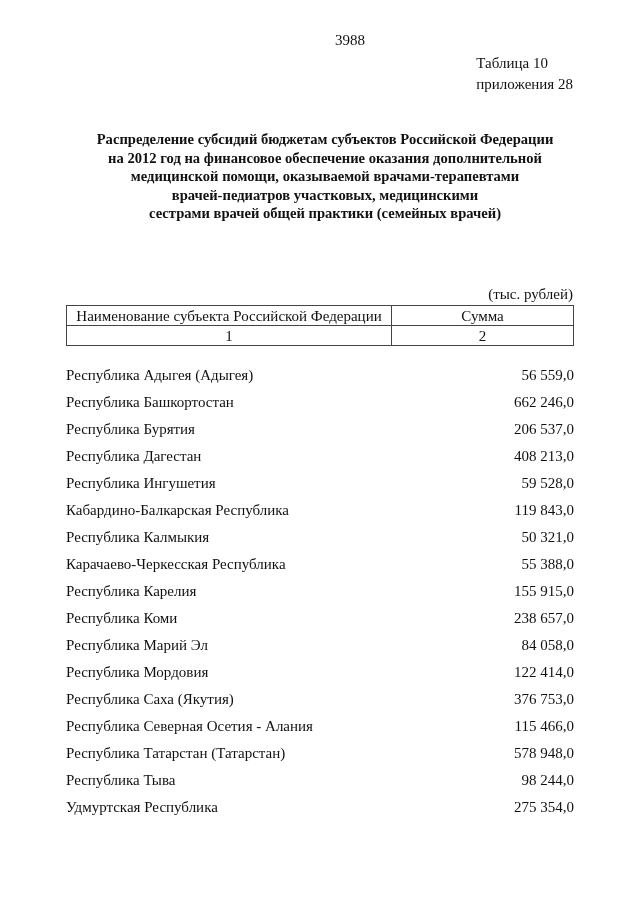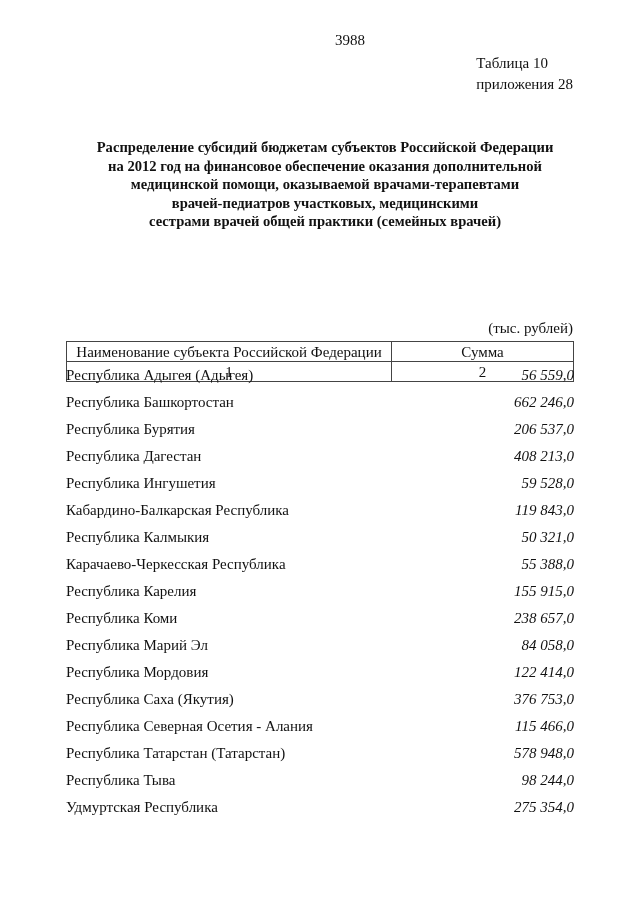--- a/index.html
+++ b/index.html
@@ -34,37 +34,34 @@
     }
     .doc-title {
       position: absolute;
       top: 130px;
       left: 70px;
       width: 510px;
       text-align: center;
       font-weight: bold;
       font-size: 14.6px;
       line-height: 18.6px;
-      margin-top: 8px;
     }
     .units {
       position: absolute;
       top: 286px;
       right: 67px;
       font-size: 15px;
-      margin-top: 34px;
     }
     .header-table {
       position: absolute;
       top: 305px;
       left: 66px;
       width: 508px;
       border-collapse: collapse;
       font-size: 15px;
-      margin-top: 36px;
     }
     .header-table td {
       border: 1px solid #444;
       text-align: center;
       height: 19px;
       padding: 0 2px;
       line-height: 18px;
     }
     .header-table td.c1 { width: 320px; }
     .rows {
@@ -74,21 +71,21 @@
       width: 508px;
     }
     .row {
       display: flex;
       justify-content: space-between;
       height: 27px;
       font-size: 15px;
       line-height: 22px;
     }
     .row .name { text-align: left; }
-    .row .amount { text-align: center; font-style: italic; }
+    .row .amount { text-align: center; }
   </style>
 </head>
 <body>
 
 <div class="page-number">3988</div>
 
 <div class="table-ref">
   <div>Таблица 10</div>
   <div>приложения 28</div>
 </div>

